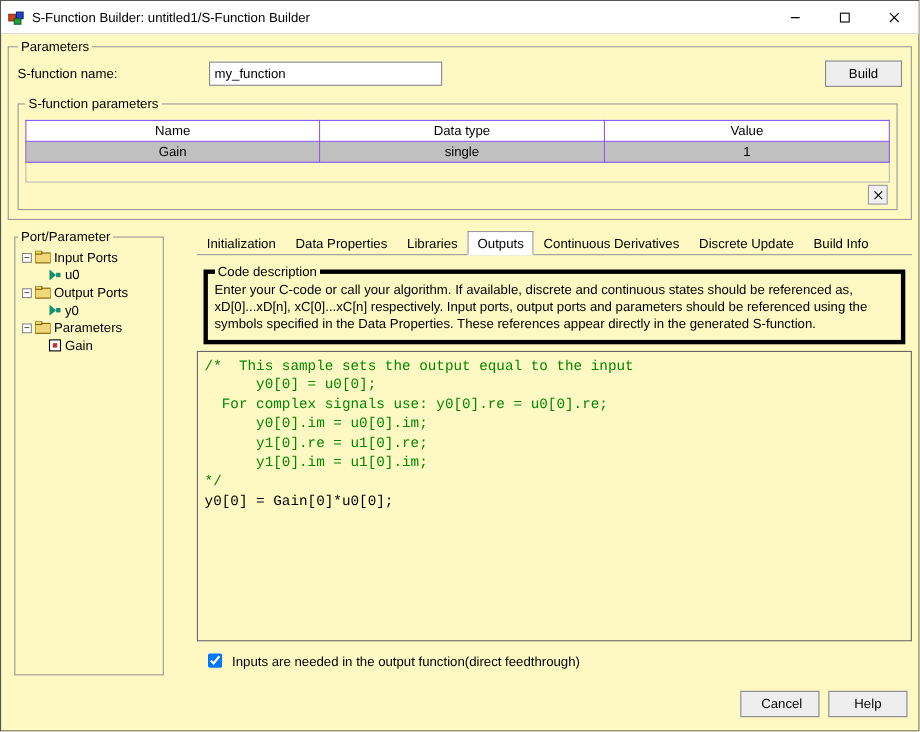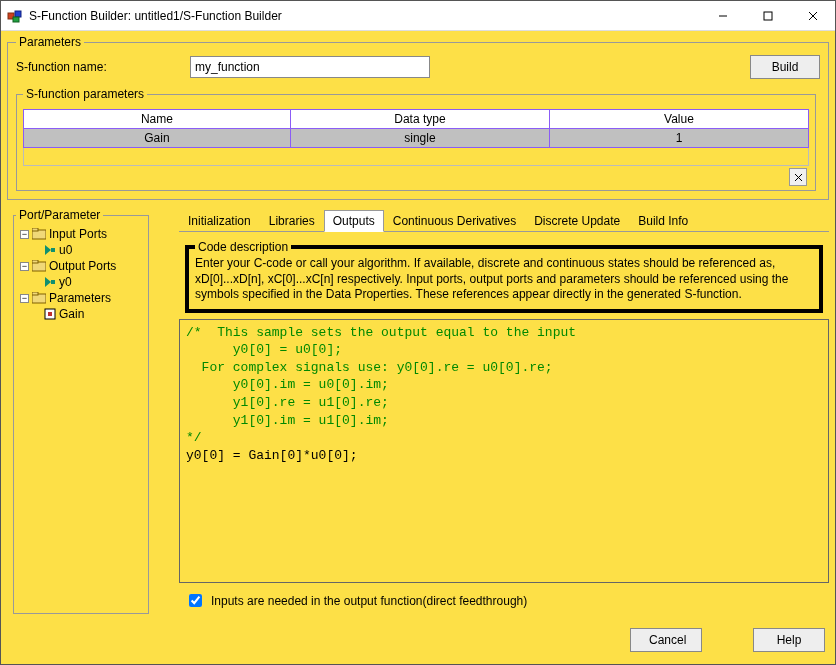--- a/index.html
+++ b/index.html
@@ -6,21 +6,21 @@
   body {
     margin: 0;
     font-family: "Segoe UI", Tahoma, sans-serif;
     font-size: 12px;
     background: #f0f0f0;
     color: #000;
   }
   .window {
     width: 836px;
     height: 665px;
-    background: #fde047;
+    background: #fef9c3;
     border: 1px solid #555;
     display: flex;
     flex-direction: column;
     position: relative;
   }
   .titlebar {
     height: 30px;
     background: #fff;
     display: flex;
     align-items: center;
@@ -51,21 +51,21 @@
     padding: 6px 8px 8px 8px;
     font-size: 12px;
   }
   fieldset > legend {
     font-size: 12px;
     padding: 0 3px;
   }
   .row { display: flex; align-items: center; gap: 24px; }
   .sname-label { width: 150px; }
   input[type=text].sname {
-    width: 240px;
+    width: 212px;
     height: 22px;
     padding: 2px 4px;
     border: 1px solid #888;
     font-size: 12px;
   }
   .build-btn, .footer-btn {
     height: 24px;
     border: 1px solid #888;
     background: #eee;
     padding: 0 18px;
@@ -180,21 +180,21 @@
   }
   .comment { color: #008800; }
   .checkbox-row {
     display:flex;align-items:center;gap:6px;
     padding:8px 4px 8px 6px;
   }
   .footer {
     display:flex; justify-content:flex-end; gap:8px;
     padding:10px 10px 12px 10px;
   }
-  .footer-btn { width:72px;margin-left:43px; }
+  .footer-btn { width:72px; }
 </style>
 </head>
 <body>
 
 <div class="window">
 
   <div class="titlebar">
     <span class="icon">
       <svg viewBox="0 0 16 16" width="16" height="16">
         <rect x="1" y="5" width="6" height="6" fill="#d04020" stroke="#803010"></rect>
@@ -330,20 +330,21 @@
             </span>
             <span>Gain</span>
           </div>
         </div>
       </fieldset>
     </div>
 
     <div class="right-panel">
       <div class="tabs">
         <div class="tab">Initialization</div>
+        <div class="tab">Data Properties</div>
         <div class="tab">Libraries</div>
         <div class="tab active">Outputs</div>
         <div class="tab">Continuous Derivatives</div>
         <div class="tab">Discrete Update</div>
         <div class="tab">Build Info</div>
       </div>
 
       <fieldset class="code-desc">
         <legend>Code description</legend>
         <div style="line-height:1.3;">Enter your C-code or call your algorithm. If available, discrete and continuous states should be referenced as, xD[0]...xD[n], xC[0]...xC[n] respectively. Input ports, output ports and parameters should be referenced using the symbols specified in the Data Properties. These references appear directly in the generated S-function.</div>

